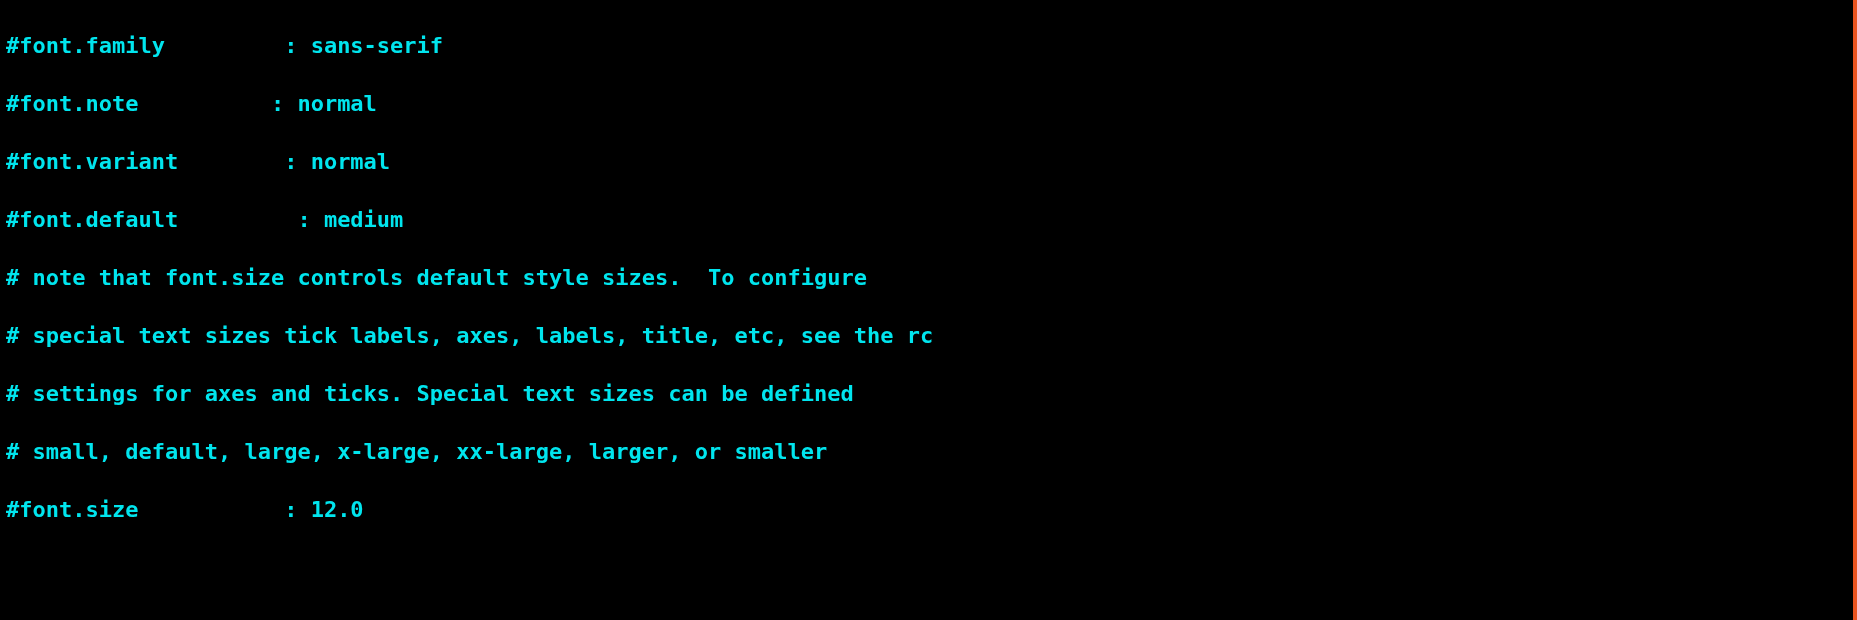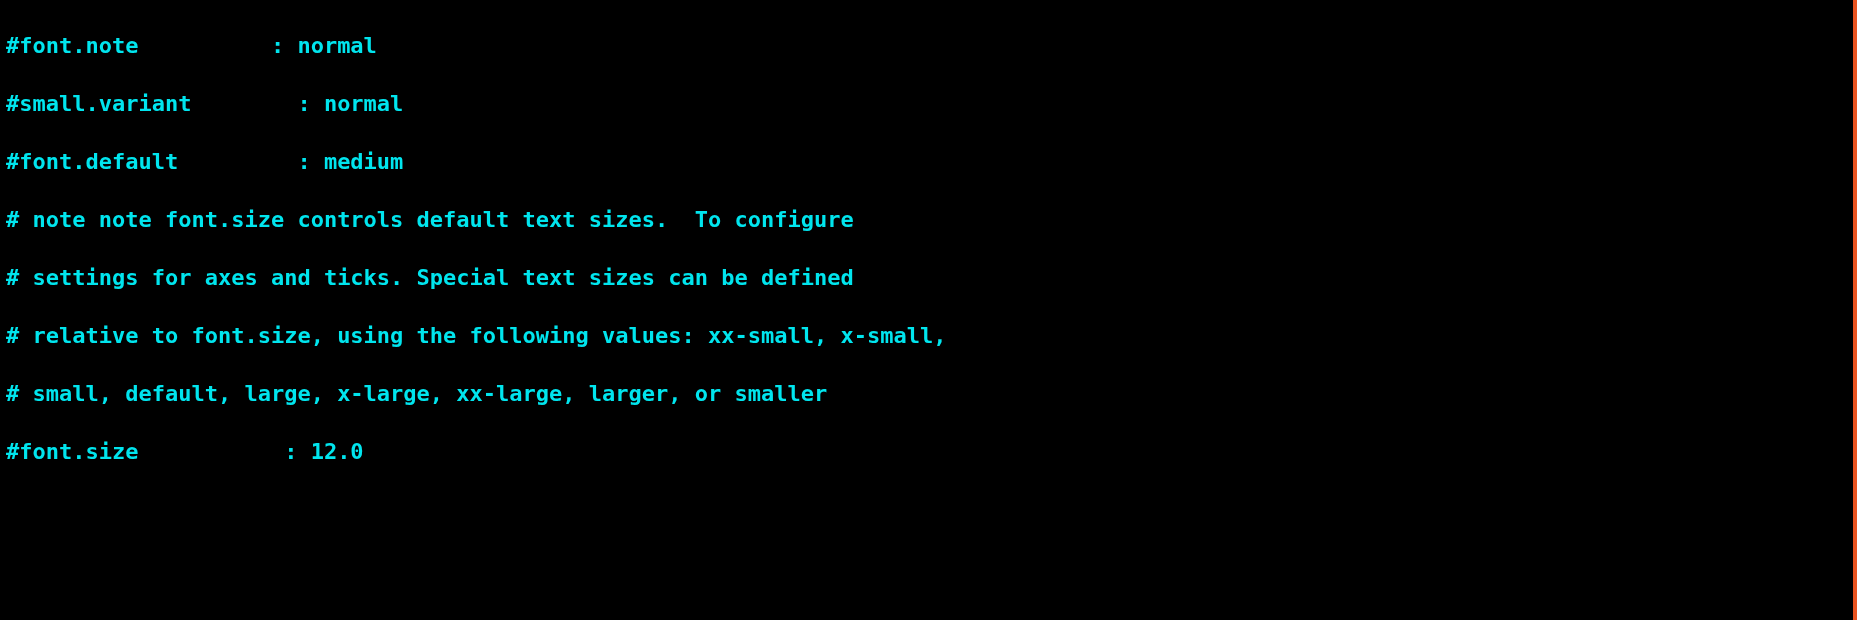--- a/index.html
+++ b/index.html
@@ -30,26 +30,27 @@
     height: 620px;
     background: #e95420;
   }
   .line { display: block; }
   .cyan { color: #00e5ee; }
 </style>
 </head>
 <body>
 
 <div class="terminal">
+<span class="line cyan">#font.family         : sans-serif</span>
 <span class="line cyan">#font.note          : normal</span>
-<span class="line cyan">#small.variant        : normal</span>
+<span class="line cyan">#font.variant        : normal</span>
 <span class="line cyan">#font.default         : medium</span>
-<span class="line cyan"># note note font.size controls default text sizes.  To configure</span>
+<span class="line cyan"># note that font.size controls default style sizes.  To configure</span>
+<span class="line cyan"># special text sizes tick labels, axes, labels, title, etc, see the rc</span>
 <span class="line cyan"># settings for axes and ticks. Special text sizes can be defined</span>
-<span class="line cyan"># relative to font.size, using the following values: xx-small, x-small,</span>
 <span class="line cyan"># small, default, large, x-large, xx-large, larger, or smaller</span>
 <span class="line cyan">#font.size           : 12.0</span>
 
 
 
 
 
 </div>
 
 <div class="accent-bar"></div>

